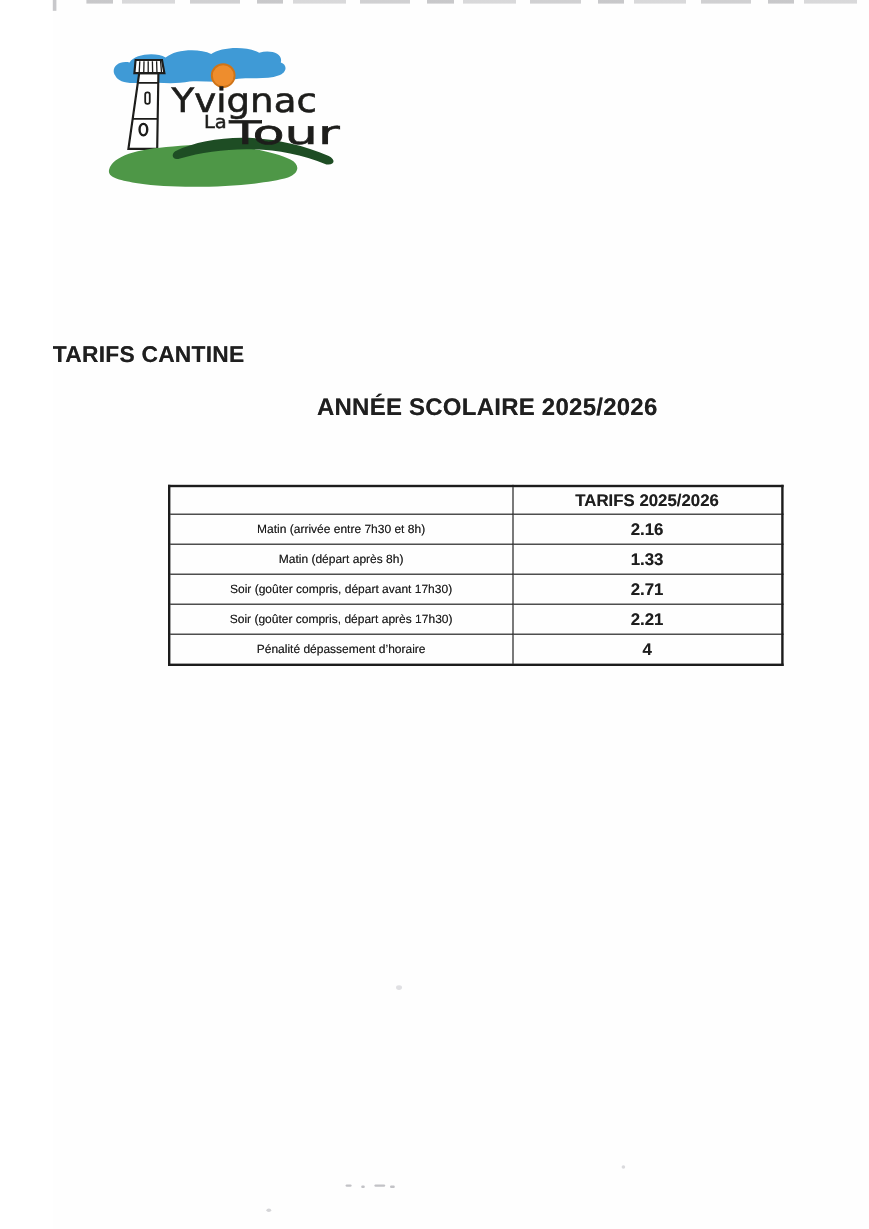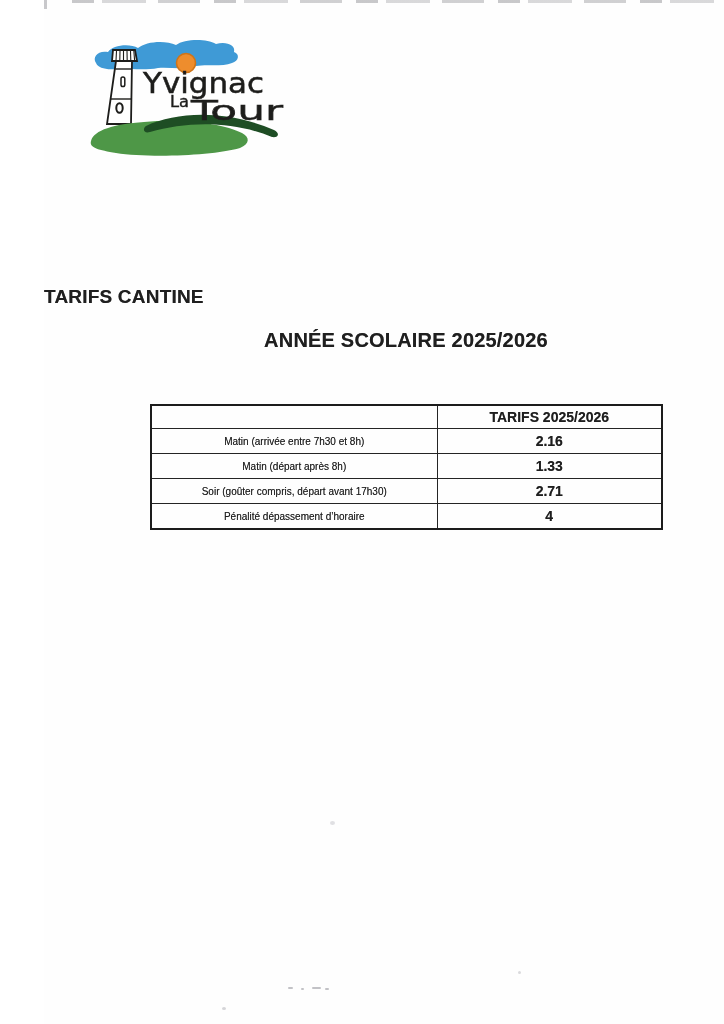--- a/index.html
+++ b/index.html
@@ -60,21 +60,21 @@
     text-shadow:0 0 .4px rgba(31,31,31,.65);
   }
   .title-sub{
     position:absolute;left:0;top:329px;width:724px;
     text-align:center;font-size:20px;font-weight:bold;color:#1f1f1f;
     letter-spacing:.2px;
     text-shadow:0 0 .4px rgba(31,31,31,.65);
   }
 
   
-  .table-wrap{position:absolute;left:106px;top:404px;width:511px;}
+  .table-wrap{position:absolute;left:96px;top:404px;width:511px;}
   table.tarifs{
     border-collapse:collapse;table-layout:fixed;width:511px;
     border:2px solid #1c1c1c;
   }
   table.tarifs th, table.tarifs td{
     border:1.5px solid #242424;
     text-align:center;vertical-align:middle;
     color:#1e1e1e;
     text-shadow:0 0 .4px rgba(30,30,30,.6);
     padding:0;
@@ -154,20 +154,24 @@
       </tr>
       <tr>
         <td class="lbl">Matin (départ après 8h)</td>
         <td class="val">1.33</td>
       </tr>
       <tr>
         <td class="lbl">Soir (goûter compris, départ avant 17h30)</td>
         <td class="val">2.71</td>
       </tr>
       <tr>
+        <td class="lbl">Soir (goûter compris, départ après 17h30)</td>
+        <td class="val">2.21</td>
+      </tr>
+      <tr>
         <td class="lbl">Pénalité dépassement d’horaire</td>
         <td class="val">4</td>
       </tr>
     </tbody>
       </table>
   </div>
 
 </div>
 
 </body></html>

